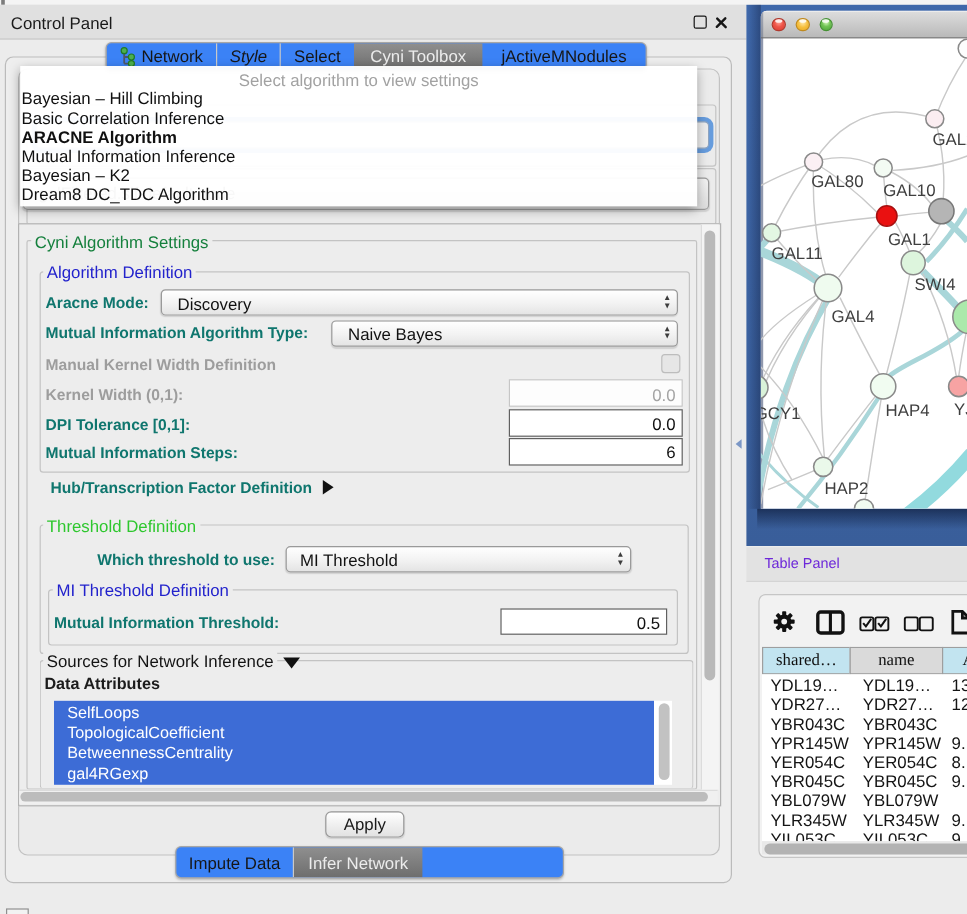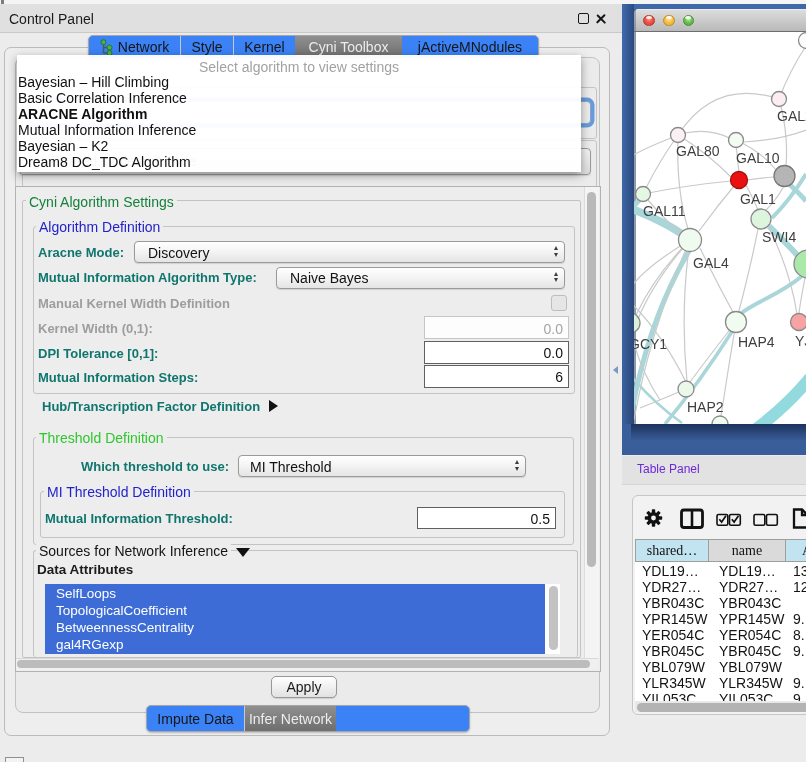--- a/index.html
+++ b/index.html
@@ -127,35 +127,35 @@
 <div class="abs" style="left:584px;top:187px;width:14px;height:471px;background:#f4f4f4;border-left:1px solid #dcdcdc;"></div>
 <div class="abs" style="left:586.5px;top:192px;width:9px;height:375px;background:#b9b9b9;border-radius:4.5px;"></div>
 
 <div class="abs" style="left:271px;top:676px;width:64px;height:20px;border:1px solid #979797;border-radius:5px;
  background:linear-gradient(180deg,#ffffff,#ededed 60%,#e2e2e2);box-shadow:0 1px 1px rgba(0,0,0,0.12);
  font-size:14px;color:#1a1a1a;display:flex;align-items:center;justify-content:center;font-weight:500;">Apply</div>
 
 <div class="seg" style="left:146px;top:705px;width:322px;height:25px;">
  <div class="segitem" style="width:97px;">Impute Data</div>
     <div class="segsep"></div>
- <div class="segitem segdark" style="width:91px;">Infer Network</div>
+ <div class="segitem segdark" style="width:107px;">Infer Network</div>
 </div>
 
 <div class="seg" style="left:88px;top:35px;width:449px;height:22px;">
  <div class="segitem" style="width:91px;">
    <svg width="13" height="17" viewBox="0 0 13 17" style="margin-right:5px;">
      <path d="M3.5,4 V14 M3.5,8.5 H8 M3.5,14 H8" fill="none" stroke="#4d5566" stroke-width="1.5"></path>
      <circle cx="3.5" cy="3.2" r="2.5" fill="#4caf50" stroke="#1f7a24" stroke-width="1"></circle>
      <circle cx="9.5" cy="8.5" r="2.5" fill="#4caf50" stroke="#1f7a24" stroke-width="1"></circle>
      <circle cx="9.5" cy="14" r="2.5" fill="#4caf50" stroke="#1f7a24" stroke-width="1"></circle>
    </svg>Network</div>
     <div class="segsep"></div>
- <div class="segitem" style="width:52px;">Style</div>
+ <div class="segitem" style="width:52px;font-style:italic;">Style</div>
     <div class="segsep"></div>
- <div class="segitem" style="width:61px;">Kernel</div>
+ <div class="segitem" style="width:61px;">Select</div>
  <div class="segitem segdark" style="width:107px;">Cyni Toolbox</div>
  <div class="segitem" style="width:136px;">jActiveMNodules</div>
 </div>
 
 <div class="abs" style="left:17px;top:55px;width:564px;height:117px;background:rgba(255,255,255,0.96);
   box-shadow:0 3px 9px rgba(0,0,0,0.38);"></div>
 <div class="popitem" style="left:0px;top:59px;width:598px;text-align:center;color:#a2a2a2;">Select algorithm to view settings</div>
 <div class="popitem" style="left:18px;top:74px;">Bayesian – Hill Climbing</div>
 <div class="popitem" style="left:18px;top:90px;">Basic Correlation Inference</div>
 <div class="popitem" style="left:18px;top:106px;font-weight:bold;">ARACNE Algorithm</div>

